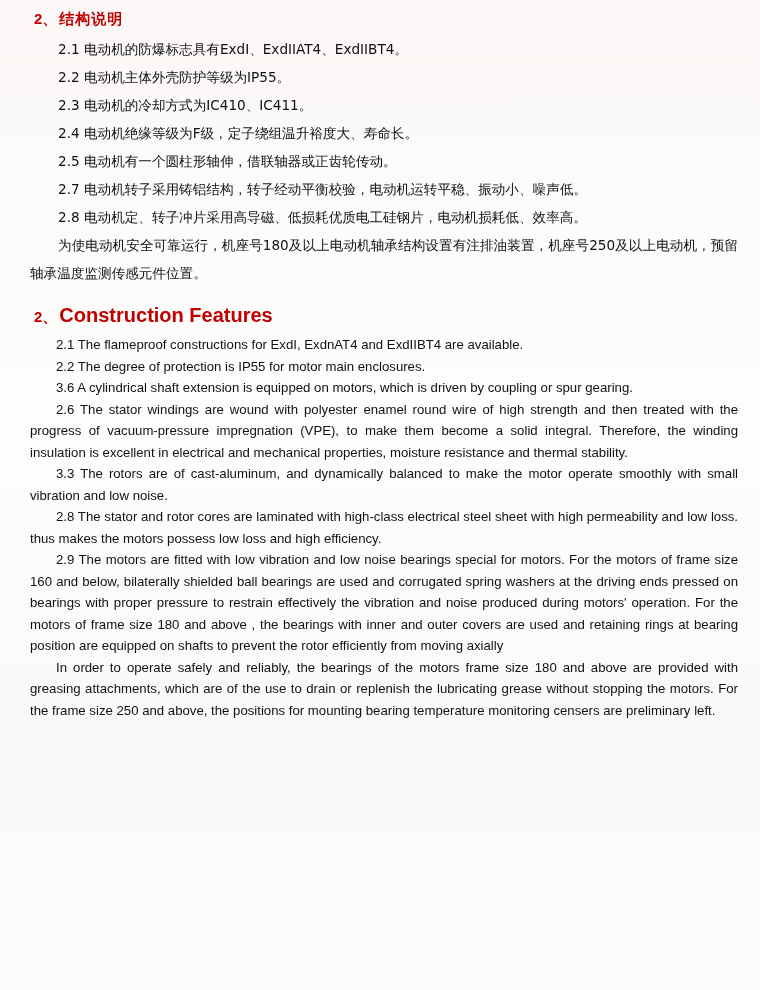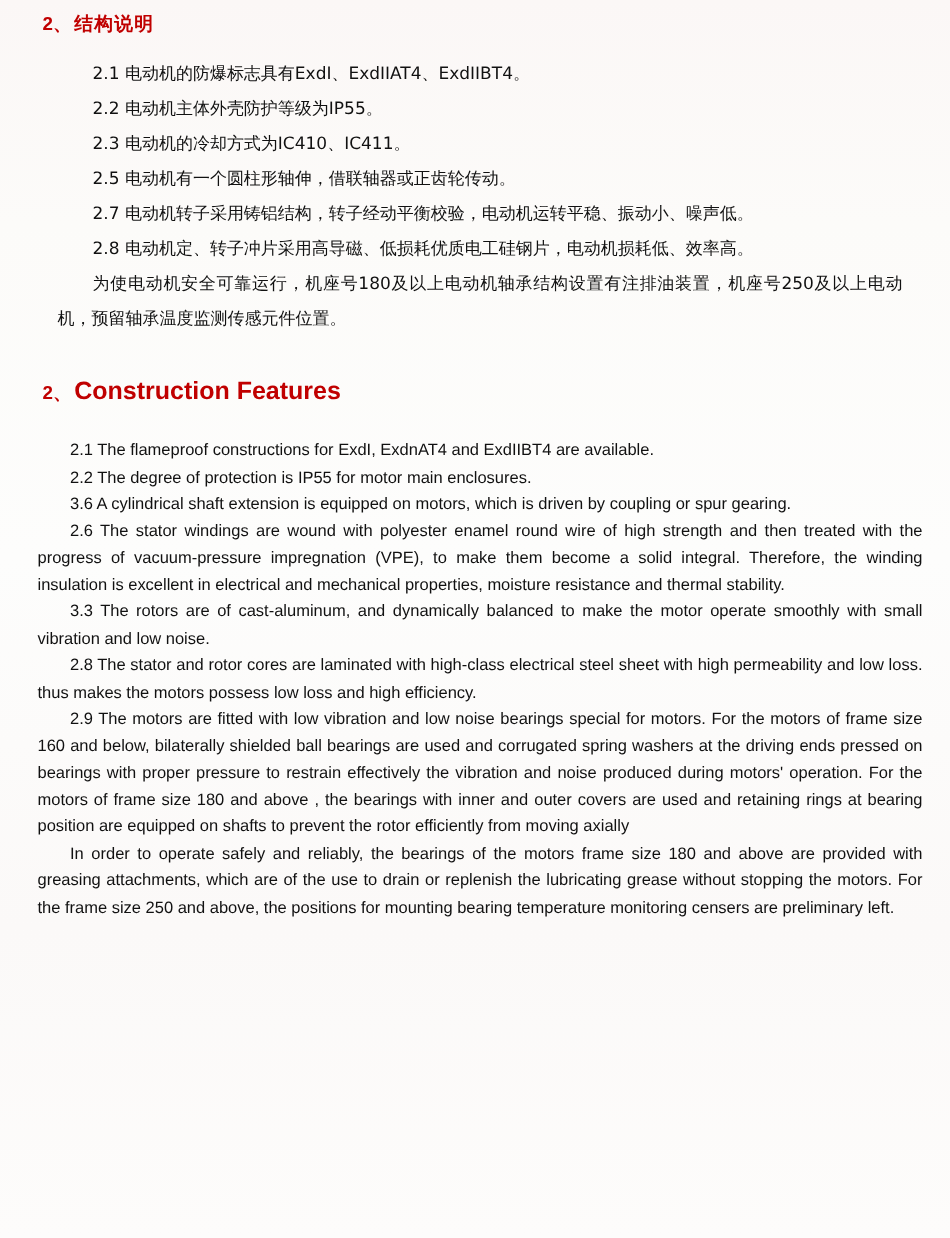--- a/index.html
+++ b/index.html
@@ -59,21 +59,21 @@
     padding-left: 12px;
   }
 
   .cn-body {
     font-family: "DejaVu Sans", "Liberation Sans", sans-serif;
     font-size: 13.6px;
     line-height: 28px;
     color: #111;
     text-align: justify;
     text-justify: inter-ideograph;
-    margin: 16px;
+    margin: 0;
     padding: 0 4px 0 8px;
   }
   .cn-body p {
     margin: 0;
     text-indent: 28px;
   }
   .cn-body p.first {
     margin-top: 6px;
   }
 
@@ -83,37 +83,38 @@
     color: #111;
     text-align: justify;
     margin: 0;
     padding: 0 4px 0 8px;
   }
   .en-body p {
     margin: 0;
     text-indent: 26px;
   }
   .en-body p.first {
-    margin-top: 24px;
+    margin-top: 7px;
   }
 </style>
 </head>
 <body>
 
 <div class="page">
 
   <div class="section">
     <div class="sec-heading" id="heading-cn">
       <span class="num">2、</span>
       <span class="cn-title">结构说明</span>
     </div>
     <div class="cn-body">
       <p class="first">2.1 电动机的防爆标志具有ExdI、ExdIIAT4、ExdIIBT4。</p>
       <p>2.2 电动机主体外壳防护等级为IP55。</p>
       <p>2.3 电动机的冷却方式为IC410、IC411。</p>
+      <p>2.4 电动机绝缘等级为F级，定子绕组温升裕度大、寿命长。</p>
       <p>2.5 电动机有一个圆柱形轴伸，借联轴器或正齿轮传动。</p>
       <p>2.7 电动机转子采用铸铝结构，转子经动平衡校验，电动机运转平稳、振动小、噪声低。</p>
       <p>2.8 电动机定、转子冲片采用高导磁、低损耗优质电工硅钢片，电动机损耗低、效率高。</p>
       <p>为使电动机安全可靠运行，机座号180及以上电动机轴承结构设置有注排油装置，机座号250及以上电动机，预留轴承温度监测传感元件位置。</p>
     </div>
   </div>
 
   <div class="section">
     <div class="sec-heading" id="heading-en">
       <span class="num">2、</span>

